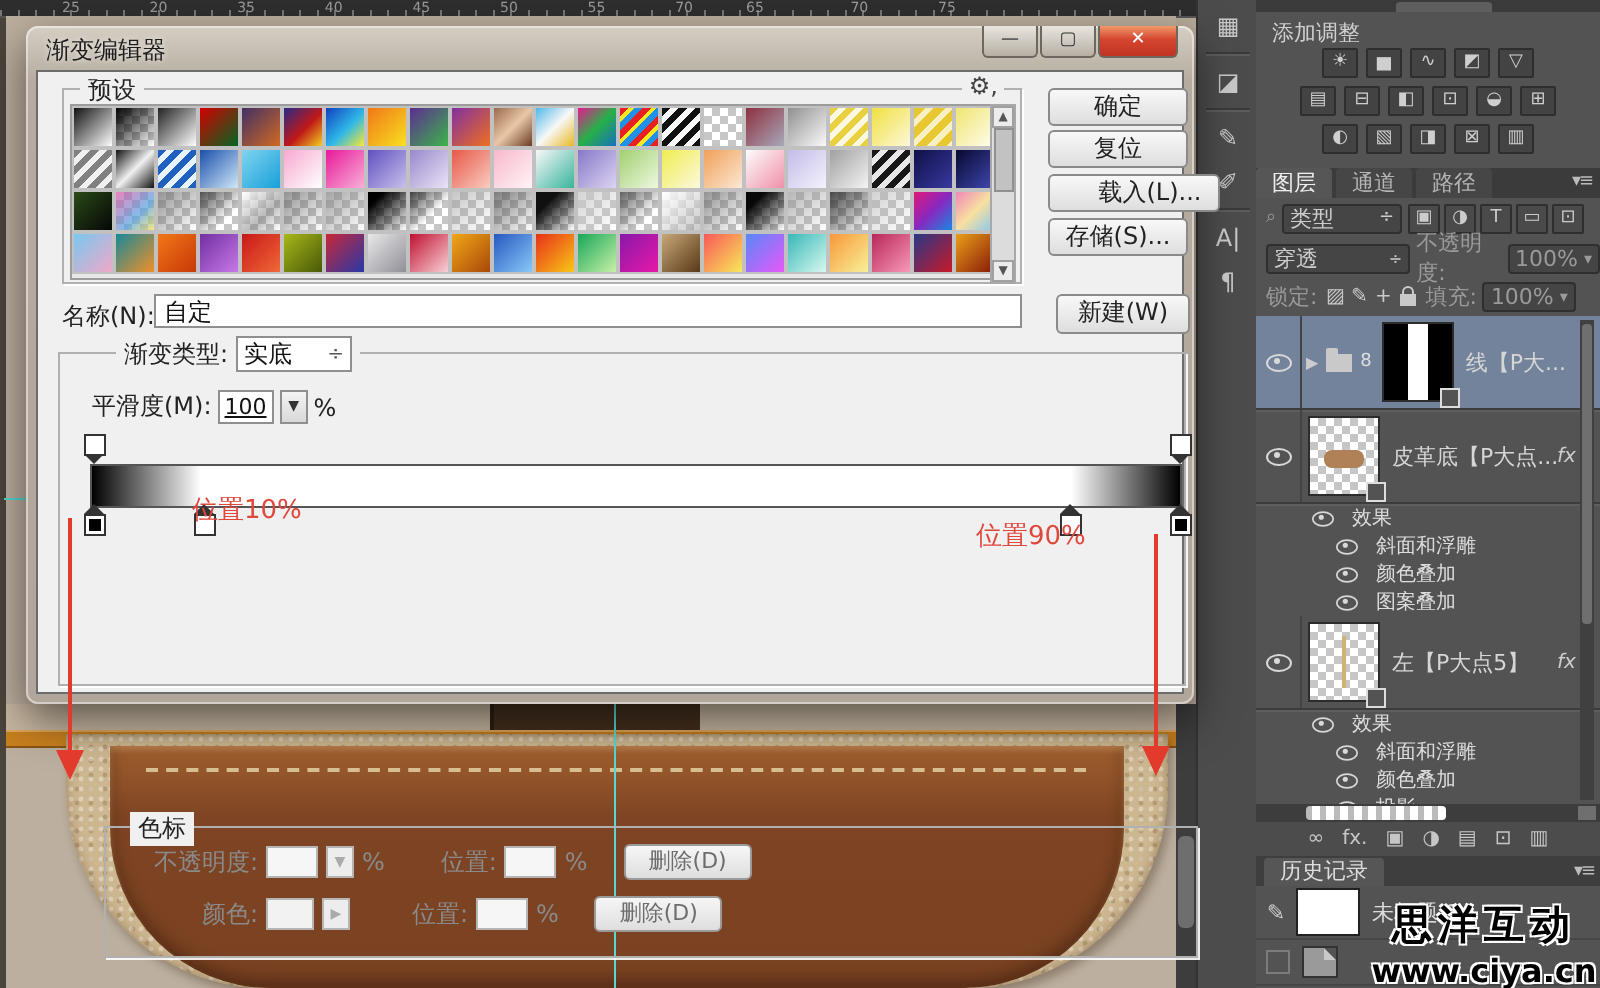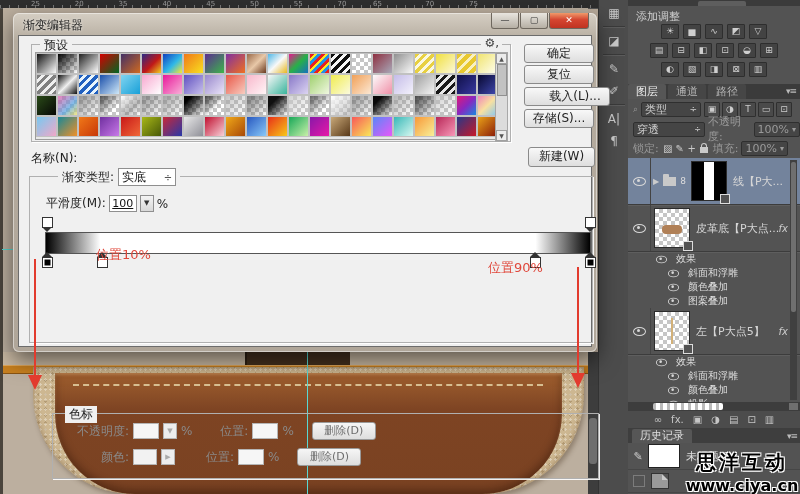--- a/index.html
+++ b/index.html
@@ -584,20 +584,21 @@
           <div class="arr" style="bottom:0;">▼</div>
         </div>
       </div>
 
       <div class="dbtn" style="top:8px;">确定</div>
       <div class="dbtn" style="top:29px;">复位</div>
       <div class="dbtn" style="top:51px;padding-left:16px;">载入(L)...</div>
       <div class="dbtn" style="top:73px;">存储(S)...</div>
 
       <div id="name-label">名称(N):</div>
+      <div id="name-input">自定</div>
       <div id="btn-new">新建(W)</div>
 
       <div class="fieldset" id="fs-main">
         <div id="type-wrap">
           <span style="color:#222;">渐变类型:</span>
           <span id="type-select">
             <span>实底</span>
               <span style="font-size:10px;color:#555;">÷</span>
           </span>
         </div>

